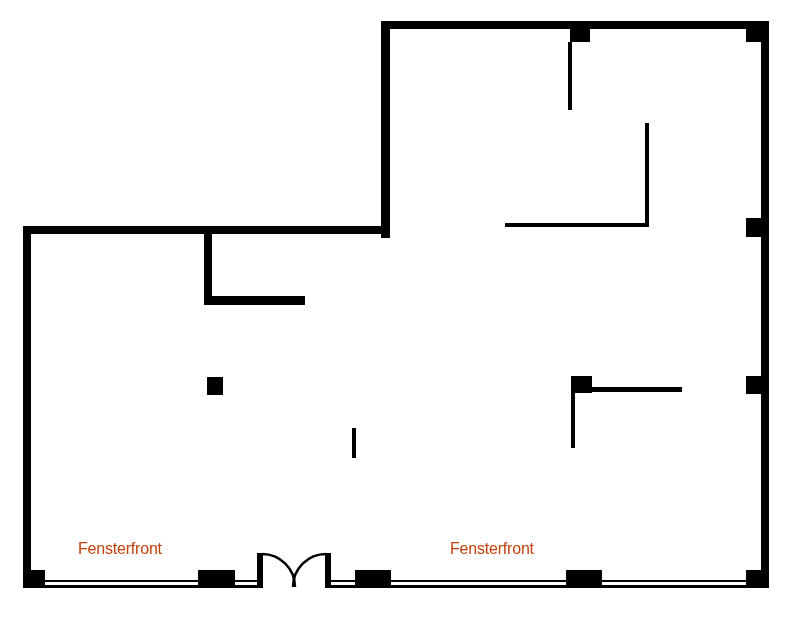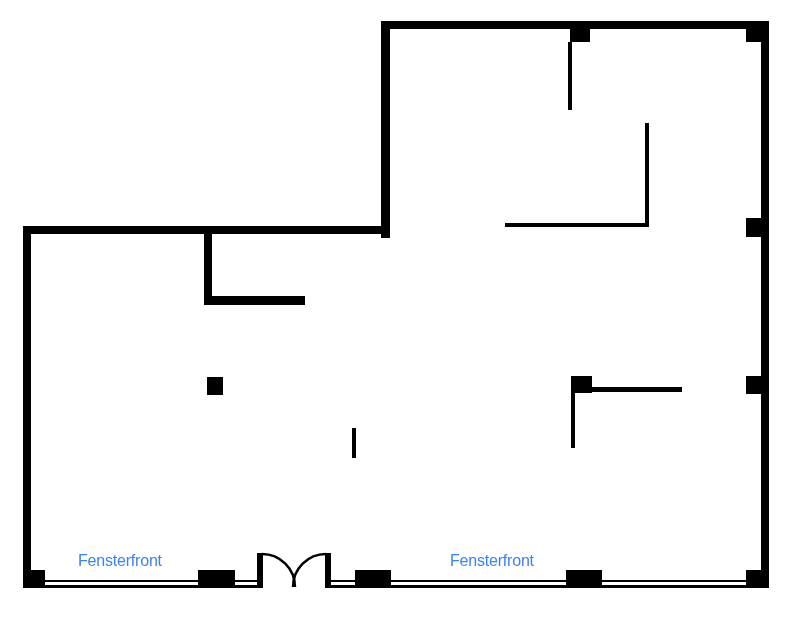--- a/index.html
+++ b/index.html
@@ -18,26 +18,26 @@
   .plan-svg {
     position: absolute;
     left: 0;
     top: 0;
     width: 801px;
     height: 620px;
     display: block;
   }
   .window-label {
     position: absolute;
-    top: 552px;
+    top: 540px;
     font-size: 16px;
     line-height: 17px;
     font-weight: 400;
     letter-spacing: -0.2px;
-    color: #3b82f6;
+    color: #c2410c;
     white-space: nowrap;
     user-select: none;
   }
   .window-label.left  { left: 78px; }
   .window-label.right { left: 450px; }
 </style>
 </head>
 <body>
 
 <div class="stage">

